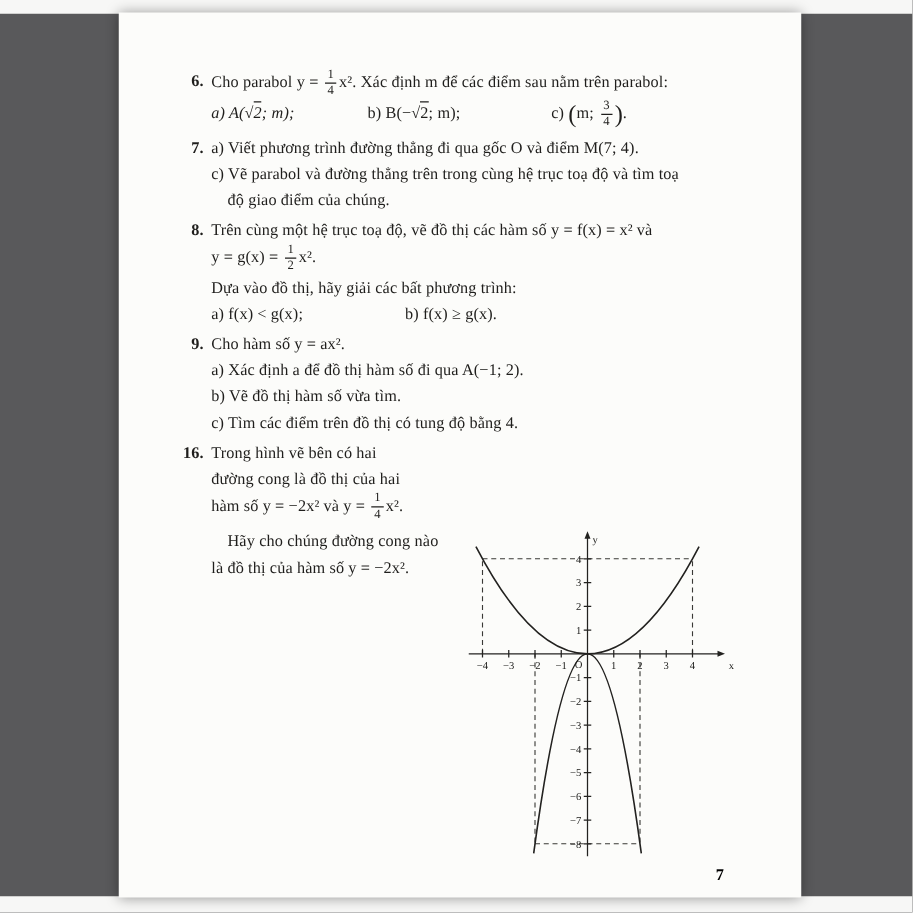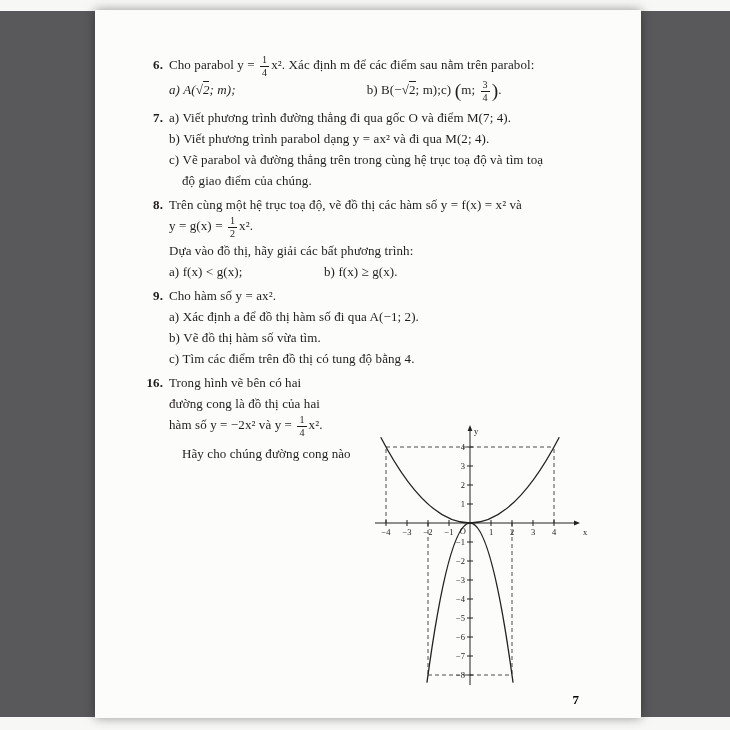--- a/index.html
+++ b/index.html
@@ -47,33 +47,32 @@
       <div id="exercise-list">
           <div class="exercise">
             <div class="exnum">6.</div>
             <div class="exbody">
               <div class="exline">Cho parabol y = <span class="frac">
                   <span class="fn">1</span>
                   <span class="fd">4</span>
                 </span>x². Xác định m để các điểm sau nằm trên parabol:</div>
               <div class="exline cols">
                 <span class="col" style="width: 125px; font-style: italic;">a) A(<span class="sqrt">√<span class="rad">2</span></span>; m);</span>
-                <span class="col" style="width: 147px; text-align: right;">b) B(−<span class="sqrt">√<span class="rad">2</span></span>; m);</span>
+                <span class="col" style="width: 147px;">b) B(−<span class="sqrt">√<span class="rad">2</span></span>; m);</span>
                 <span class="col">c) <span class="bigp">(</span>m; <span class="frac">
                     <span class="fn">3</span>
                     <span class="fd">4</span>
                   </span><span class="bigp">)</span>.</span>
               </div>
             </div>
           </div>
           <div class="exercise">
             <div class="exnum">7.</div>
             <div class="exbody">
               <div class="exline">a) Viết phương trình đường thẳng đi qua gốc O và điểm M(7; 4).</div>
-              <div class="exline">b) Viết phương trình parabol dạng y = ax² và đi qua M(2; 4).</div>
               <div class="exline">c) Vẽ parabol và đường thẳng trên trong cùng hệ trục toạ độ và tìm toạ</div>
               <div class="exline ind1">độ giao điểm của chúng.</div>
             </div>
           </div>
           <div class="exercise">
             <div class="exnum">8.</div>
             <div class="exbody">
               <div class="exline">Trên cùng một hệ trục toạ độ, vẽ đồ thị các hàm số y = f(x) = x² và</div>
               <div class="exline">y = g(x) = <span class="frac">
                   <span class="fn">1</span>
@@ -98,20 +97,21 @@
           <div class="exercise">
             <div class="exnum">16.</div>
             <div class="exbody narrow">
               <div class="exline">Trong hình vẽ bên có hai</div>
               <div class="exline">đường cong là đồ thị của hai</div>
               <div class="exline">hàm số y = −2x² và y = <span class="frac">
                   <span class="fn">1</span>
                   <span class="fd">4</span>
                 </span>x².</div>
               <div class="exline ind1 para">Hãy cho chúng đường cong nào</div>
+              <div class="exline">là đồ thị của hàm số y = −2x².</div>
             </div>
           </div>
         </div>
     </div>
 
     <div class="graph">
       <svg id="graph-svg" width="220" height="272" viewBox="0 0 220 272">
           <line x1="13" y1="24" x2="181" y2="24" class="dash"></line>
           <line x1="13" y1="100" x2="13" y2="24" class="dash"></line>
           <line x1="181" y1="100" x2="181" y2="24" class="dash"></line>

